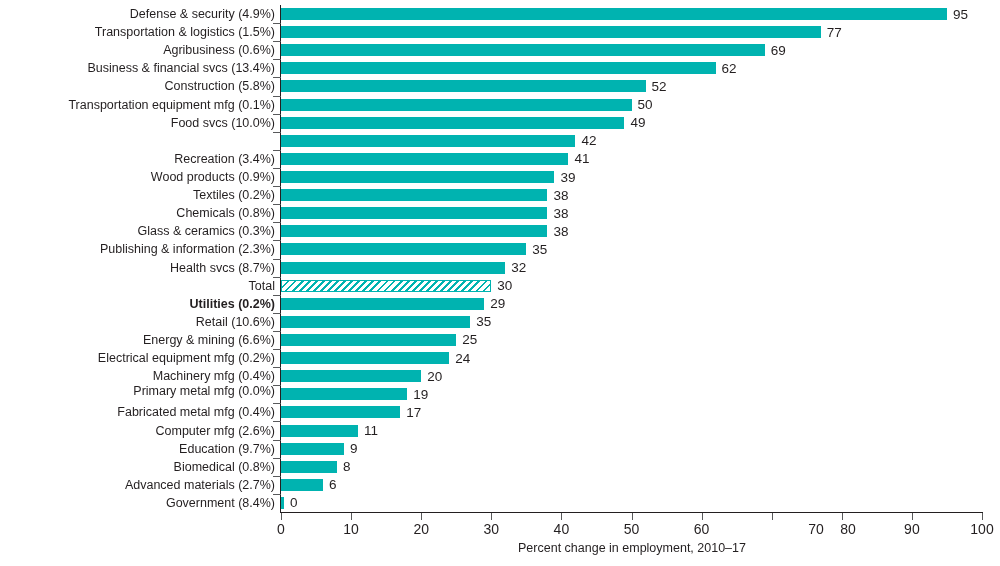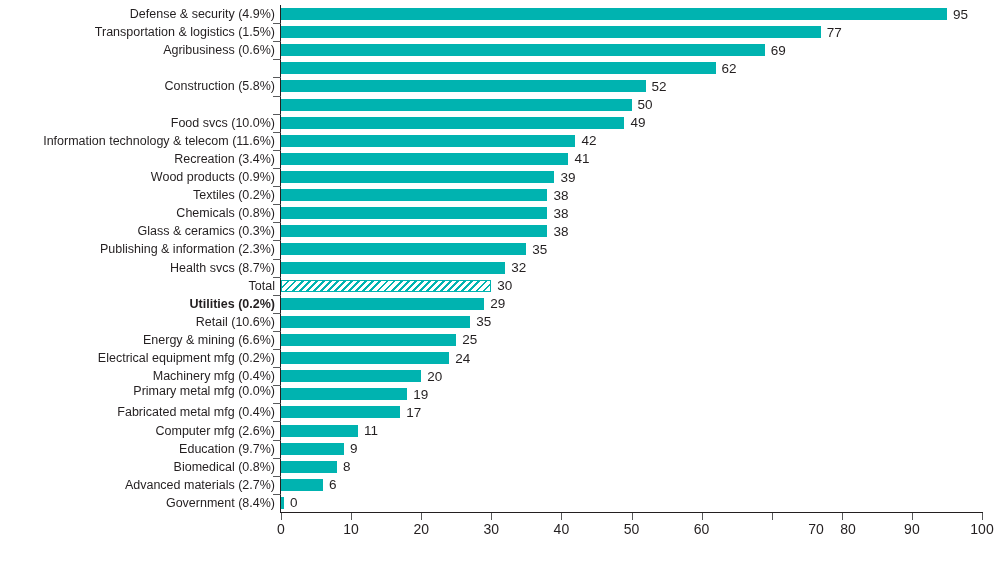--- a/index.html
+++ b/index.html
@@ -125,23 +125,24 @@
 </style>
 </head>
 <body>
 
 <div id="chart-root">
 
   <div id="cat-labels">
       <div class="cat-label" style="top: 3.05357px;">Defense &amp; security (4.9%)</div>
       <div class="cat-label" style="top: 21.1607px;">Transportation &amp; logistics (1.5%)</div>
       <div class="cat-label" style="top: 39.2679px;">Agribusiness (0.6%)</div>
+      <div class="cat-label" style="top: 57.375px;">Business &amp; financial svcs (13.4%)</div>
       <div class="cat-label" style="top: 75.4821px;">Construction (5.8%)</div>
+      <div class="cat-label" style="top: 93.5893px;">Transportation equipment mfg (0.1%)</div>
       <div class="cat-label" style="top: 111.696px; padding-left: 26px;">Food svcs (10.0%)</div>
-      <div class="cat-label" style="top: 129.804px;">Information technology &amp; telecom (11.6%)</div>
       <div class="cat-label" style="top: 147.911px;">Recreation (3.4%)</div>
       <div class="cat-label" style="top: 166.018px;">Wood products (0.9%)</div>
       <div class="cat-label" style="top: 184.125px;">Textiles (0.2%)</div>
       <div class="cat-label" style="top: 202.232px;">Chemicals (0.8%)</div>
       <div class="cat-label" style="top: 220.339px;">Glass &amp; ceramics (0.3%)</div>
       <div class="cat-label" style="top: 238.446px;">Publishing &amp; information (2.3%)</div>
       <div class="cat-label" style="top: 256.554px;">Health svcs (8.7%)</div>
       <div class="cat-label" style="top: 274.661px;">Total</div>
       <div class="cat-label" style="top: 292.768px; font-weight: bold;">Utilities (0.2%)</div>
       <div class="cat-label" style="top: 310.875px;">Retail (10.6%)</div>
@@ -264,14 +265,15 @@
       <div class="x-tick" style="left: 771.7px;"></div>
       <div class="x-tick-label" style="left: 816px;">70</div>
       <div class="x-tick" style="left: 841.8px;"></div>
       <div class="x-tick-label" style="left: 848px;">80</div>
       <div class="x-tick" style="left: 911.9px;"></div>
       <div class="x-tick-label" style="left: 911.9px;">90</div>
       <div class="x-tick" style="left: 982px;"></div>
       <div class="x-tick-label" style="left: 982px;">100</div>
     </div>
 
+  <div id="x-axis-title">Percent change in employment, 2010–17</div>
 
 </div>
 
 </body></html>

